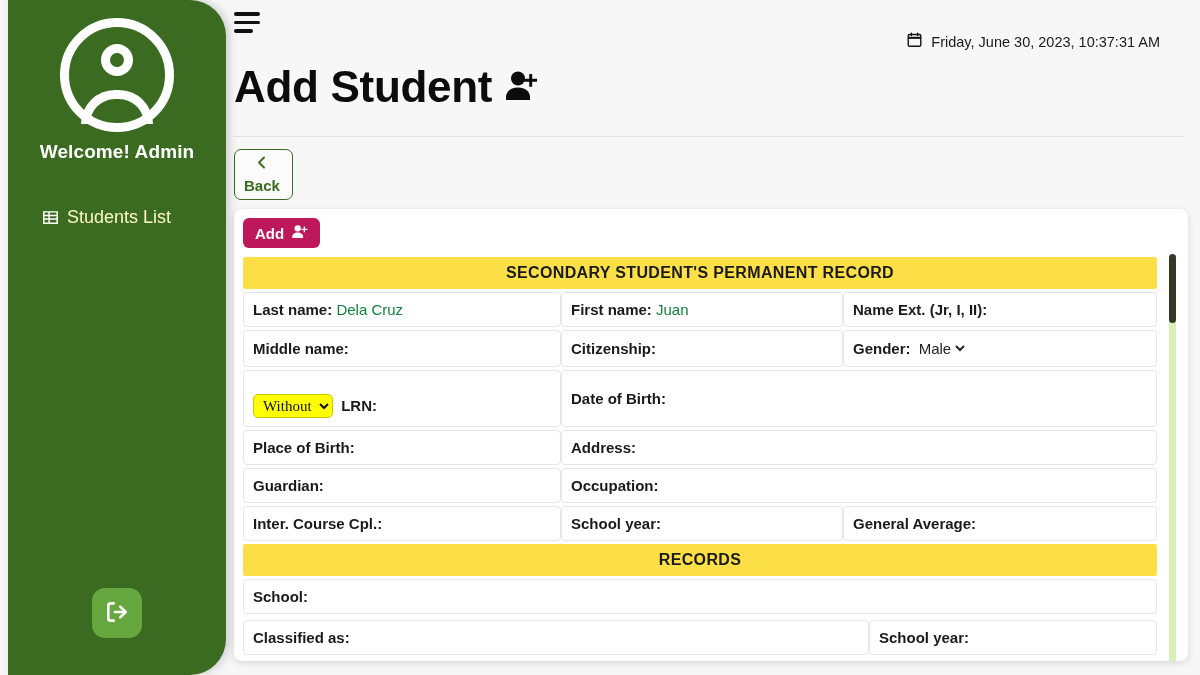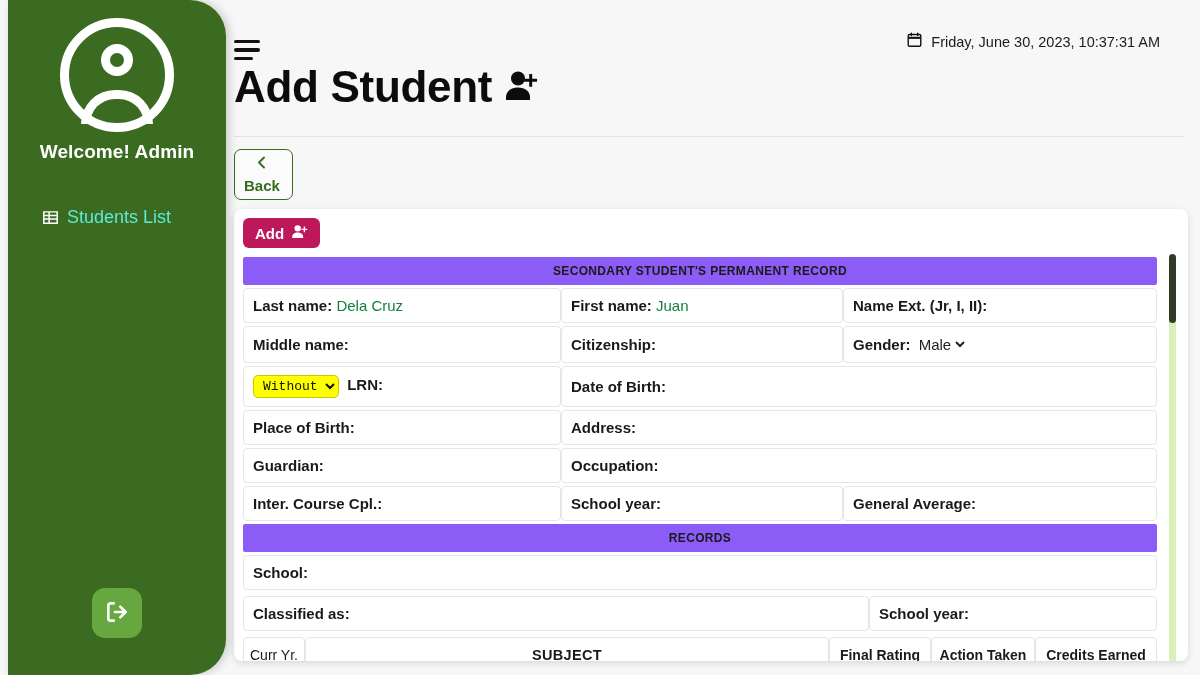--- a/index.html
+++ b/index.html
@@ -40,42 +40,42 @@
   }
   .welcome {
     text-align:center; color:#ffffff;
     font-size: 19px; font-weight: 600;
     margin-top: 9px; letter-spacing: .1px;
   }
   .nav { margin-top: 38px; }
   .nav-item {
     display:flex; align-items:center; gap: 8px;
     padding: 6px 0 6px 34px;
-    color:#5eead4; font-size: 18px; font-weight: 500;
+    color:#fef9c3; font-size: 18px; font-weight: 500;
     cursor: pointer;
   }
   .nav-item .ico { display:flex; align-items:center; }
   .logout-wrap { position:absolute; left: 0; right:0; bottom: 37px; display:flex; justify-content:center; }
   .logout-btn {
     width: 50px; height: 50px; border-radius: 13px;
     background: #66a83f;
     display:flex; align-items:center; justify-content:center;
     border:none; cursor:pointer;
   }
 
   
   .main {
     position: absolute; left: 218px; top: 0;
     width: 982px; height: 675px;
     background: #f7f7f7;
   }
   .topbar {
     position: relative; height: 60px;
     padding: 12px 40px 0 16px;
-    display:flex; align-items:flex-end;text-decoration:underline;
+    display:flex; align-items:flex-start;text-decoration:underline;
   }
   .hamburger { width: 26px; cursor:pointer; display:flex; flex-direction:column; gap:5px; }
   .hamburger span { display:block; height: 3.5px; background:#111; border-radius:2px; }
   .hamburger span:nth-child(1){ width: 26px; }
   .hamburger span:nth-child(2){ width: 26px; }
   .hamburger span:nth-child(3){ width: 19px; }
   .datetime {
     position:absolute; right: 40px; top: 32px;
     display:flex; align-items:center; gap: 9px;
     font-size: 14.5px; color:#1b1b1b;
@@ -122,39 +122,40 @@
     background:#d9f0b8; border-radius: 4px;
   }
   .thumb {
     position:absolute; right: 0px; top: 0px; width: 7px; height: 69px;
     background:#323a26; border-radius: 4px; cursor: pointer;
   }
 
   
   .ftable { width: 914px; border-collapse: separate; border-spacing: 0 3px; }
   .band {
-    background:#8b5cf6; color:#1a1a1a;
-    text-align:center; font-weight:800; font-size:12px;
+    background:#fde047; color:#1a1a1a;
+    text-align:center; font-weight:800; font-size:16px;
     letter-spacing: .35px; padding: 7px 0;
     border-radius: 2px;
   }
   .cell {
     border: 1px solid #e6e6e6; border-radius: 4px;
     background:#fff; padding: 8px 9px; height: 33px;
     font-size: 15px; font-weight: 700; color:#1a1a1a;
     vertical-align: middle;
     white-space: nowrap;
   }
   .cell .val { font-weight: 400; color:#15803d; }
   .sel-yellow {
     background:#ffff00; border:1px solid #c9c900; border-radius: 5px;
-    font-size: 13px; font-weight: 400; color:#111;
+    font-size: 15px; font-weight: 400; color:#111;
     padding: 2px 4px 2px 5px;
-    font-family:Liberation Mono, monospace;
+    font-family:Liberation Serif, serif;
     cursor:pointer;
+    margin-top:15px;
   }
   .sel-plain {
     border:none; background:transparent;
     font-size: 15px; font-weight: 400; color:#222;
     font-family:"Liberation Sans", sans-serif;
     cursor:pointer;
   }
   .colhead {
     border: 1px solid #e6e6e6; border-radius: 4px; background:#fff;
     font-size: 14px; font-weight: 700; color:#1a1a1a;

